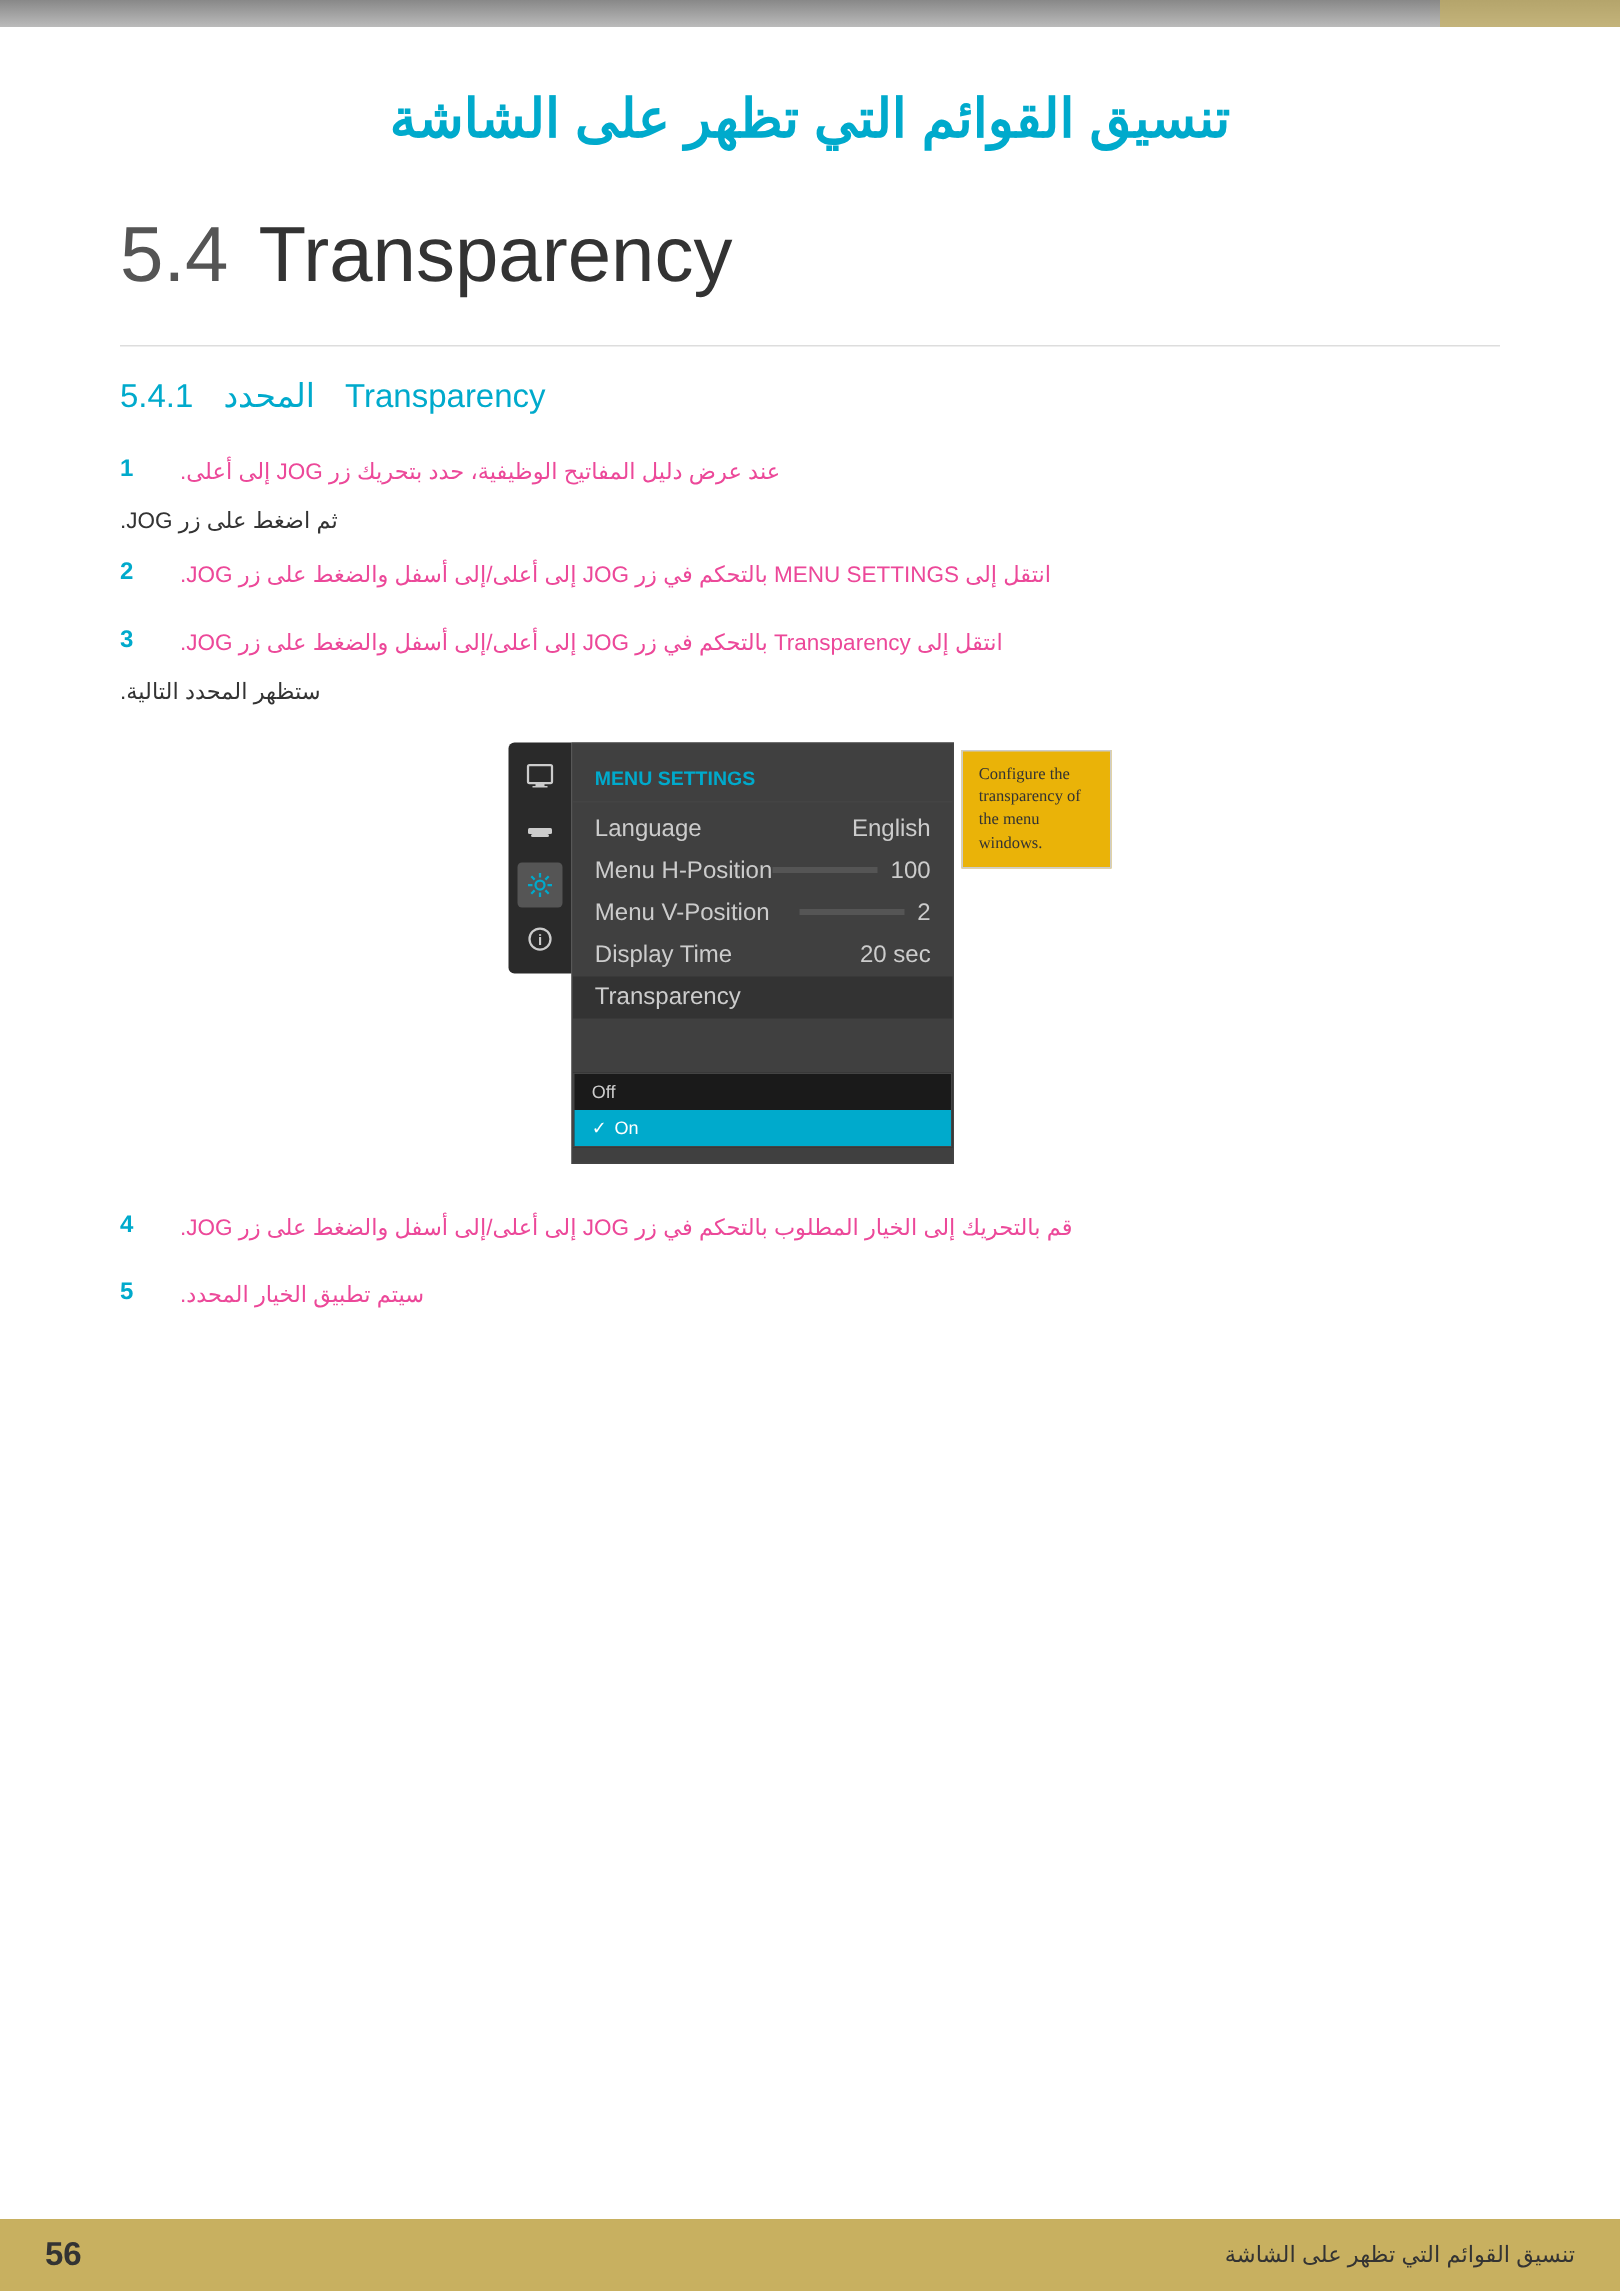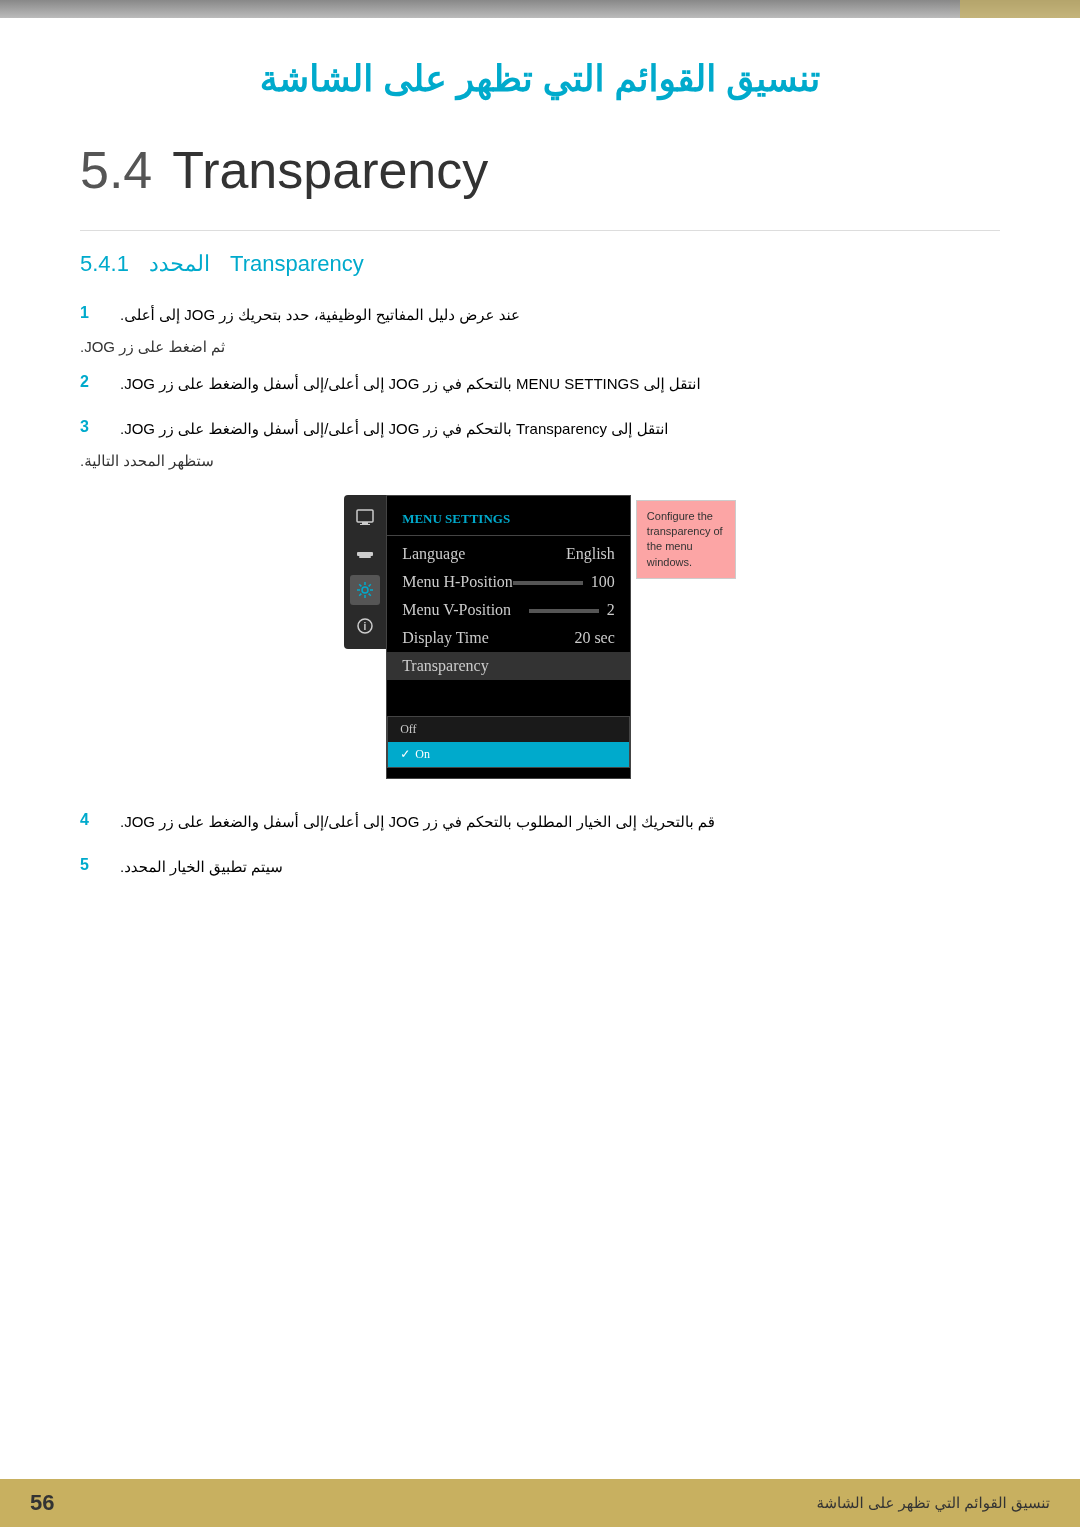--- a/index.html
+++ b/index.html
@@ -114,21 +114,21 @@
       font-size: 16px;
       color: #00aacc;
       font-weight: bold;
       min-width: 25px;
       text-align: left;
       direction: ltr;
       margin-top: 2px;
     }
     .step-text {
       font-size: 15px;
-      color: #000000;
+      color: #ec4899;
       text-align: center;
       line-height: 1.7;
       direction: rtl;
     }
 
     
     .menu-screenshot {
       display: flex;
       justify-content: center;
       margin: 25px 0 30px 0;
@@ -166,25 +166,24 @@
     }
     .osd-icon svg {
       fill: #ccc;
     }
     .osd-icon.selected svg {
       fill: #00aacc;
     }
 
     
     .osd-menu {
-      background: #000000;
+      background: #404040;
       border: 1px solid #444;
       padding: 10px 0;
       min-width: 220px;
-      font-family: Liberation Serif, serif;
     }
 
     .osd-menu-title {
       color: #00aacc;
       font-size: 13px;
       font-weight: bold;
       padding: 5px 15px 8px 15px;
       border-bottom: 1px solid #444;
       margin-bottom: 4px;
     }
@@ -232,29 +231,30 @@
     .osd-dropdown-item.selected {
       background: #00aacc;
       color: #fff;
       display: flex;
       align-items: center;
       gap: 5px;
     }
 
     
     .osd-tooltip {
-      background: #fca5a5;
+      background: #eab308;
       border: 1px solid #ccc;
       padding: 8px 10px;
       font-size: 11px;
       color: #333;
       max-width: 100px;
       line-height: 1.4;
       margin-left: 5px;
       margin-top: 5px;
+      font-family: Liberation Serif, serif;
     }
 
     
     .footer {
       position: fixed;
       bottom: 0;
       left: 0;
       width: 1080px;
       height: 48px;
       background: #c8b060;

